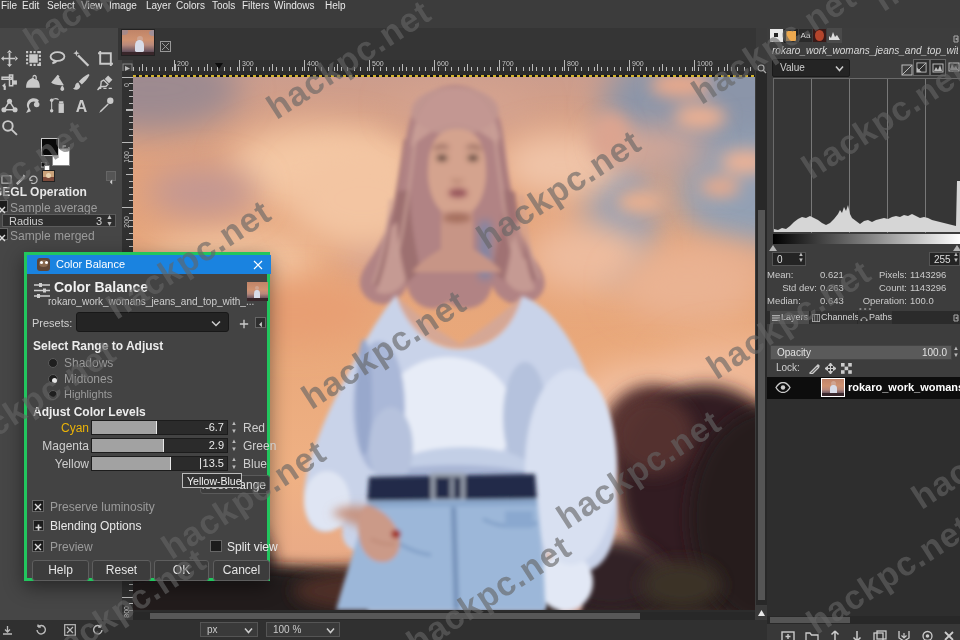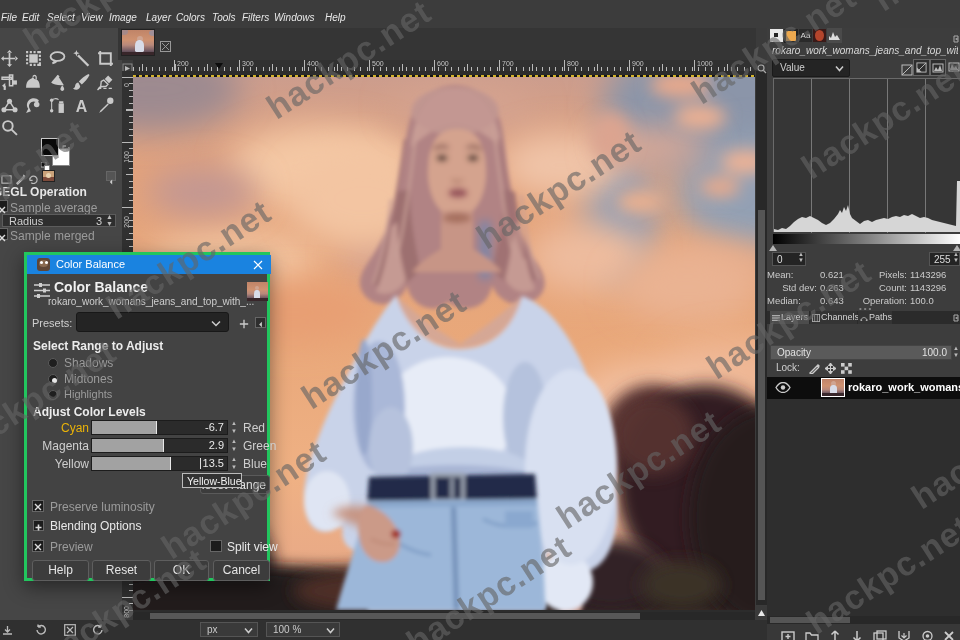--- a/index.html
+++ b/index.html
@@ -4,21 +4,21 @@
 <style>
   * { margin:0; padding:0; box-sizing:border-box; }
   html,body { width:960px; height:640px; overflow:hidden; background:#3b3b3b;
     font-family:"Liberation Sans", sans-serif; }
   .abs { position:absolute; }
   #stage { position:relative; width:960px; height:640px; overflow:hidden; }
 
   
   #menubar { left:0; top:0; width:960px; height:28px; background:#3c3c3c;
     color:#e8e8e8; font-size:10px; }
-  #menubar span { position:absolute; top:12px;font-style:italic; }
+  #menubar span { position:absolute; top:0; }
 
   
   #toolbox { left:0; top:28px; width:122px; height:592px; background:#464646; }
   .ticon { position:absolute; width:17px; height:17px; }
   .ticon svg { width:100%; height:100%; }
 
   
   #tabstrip { left:118px; top:28px; width:638px; height:32px; background:#353535; }
   #hruler { left:133px; top:60px; width:623px; height:11px; background:#313131; }
   #vruler { left:122px; top:71px; width:11px; height:541px; background:#313131; }

